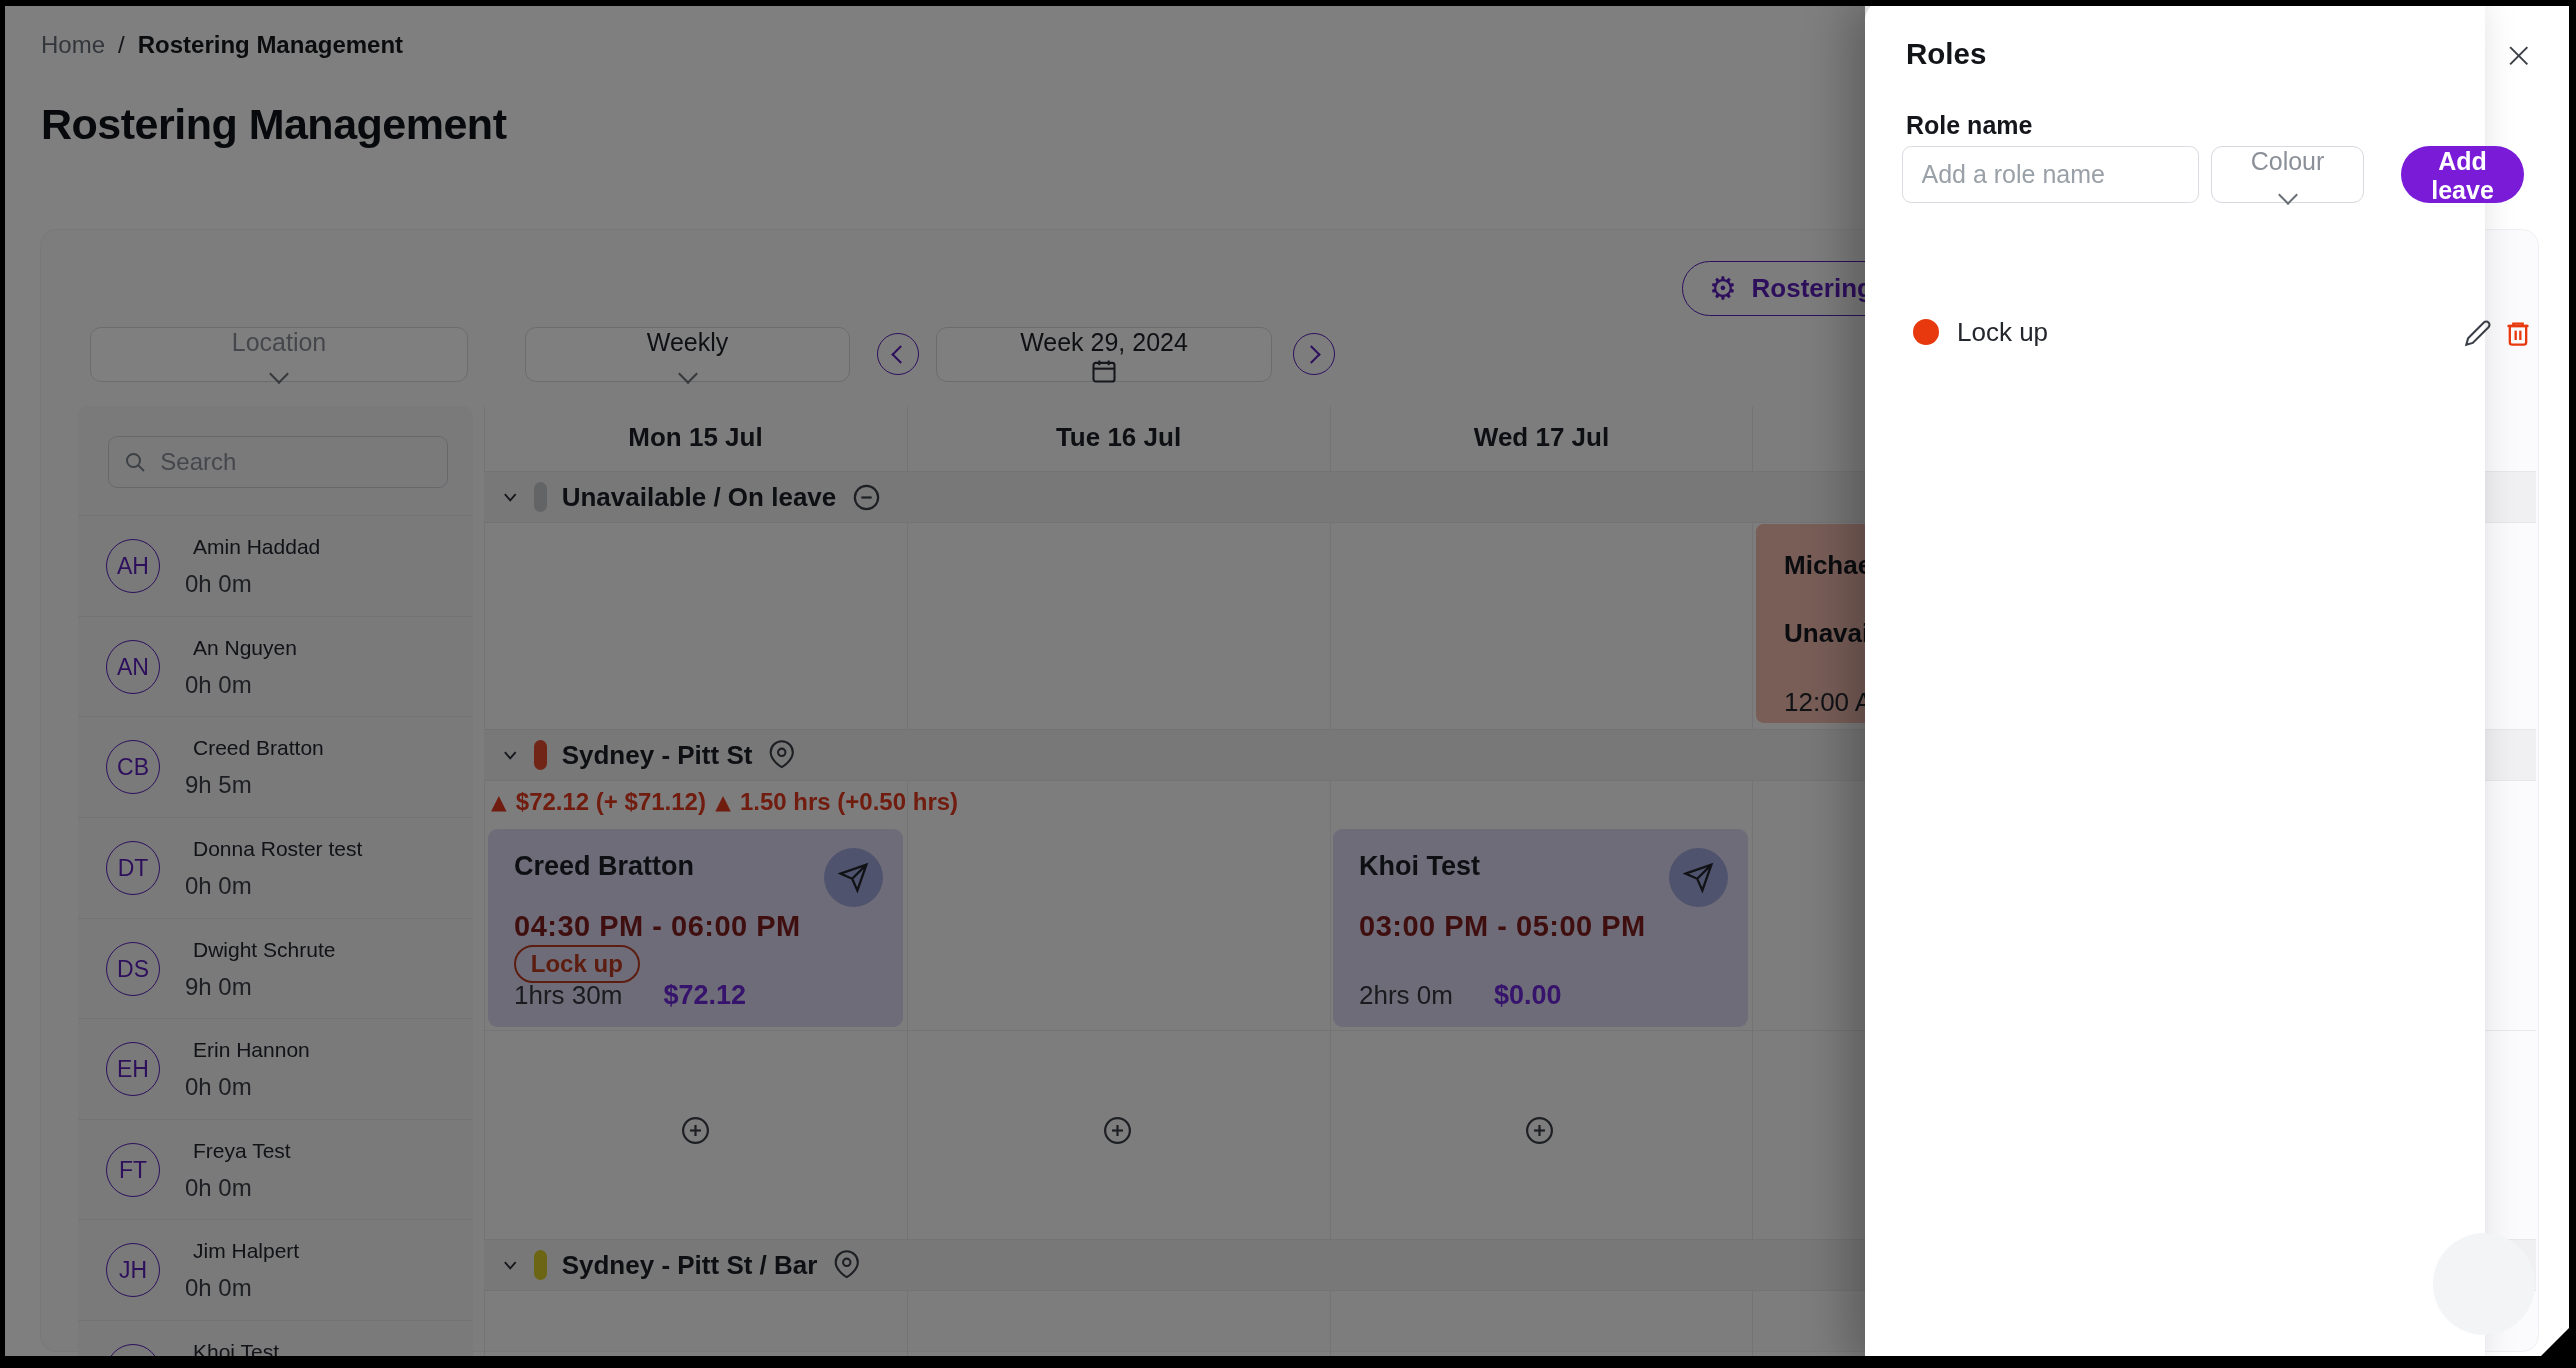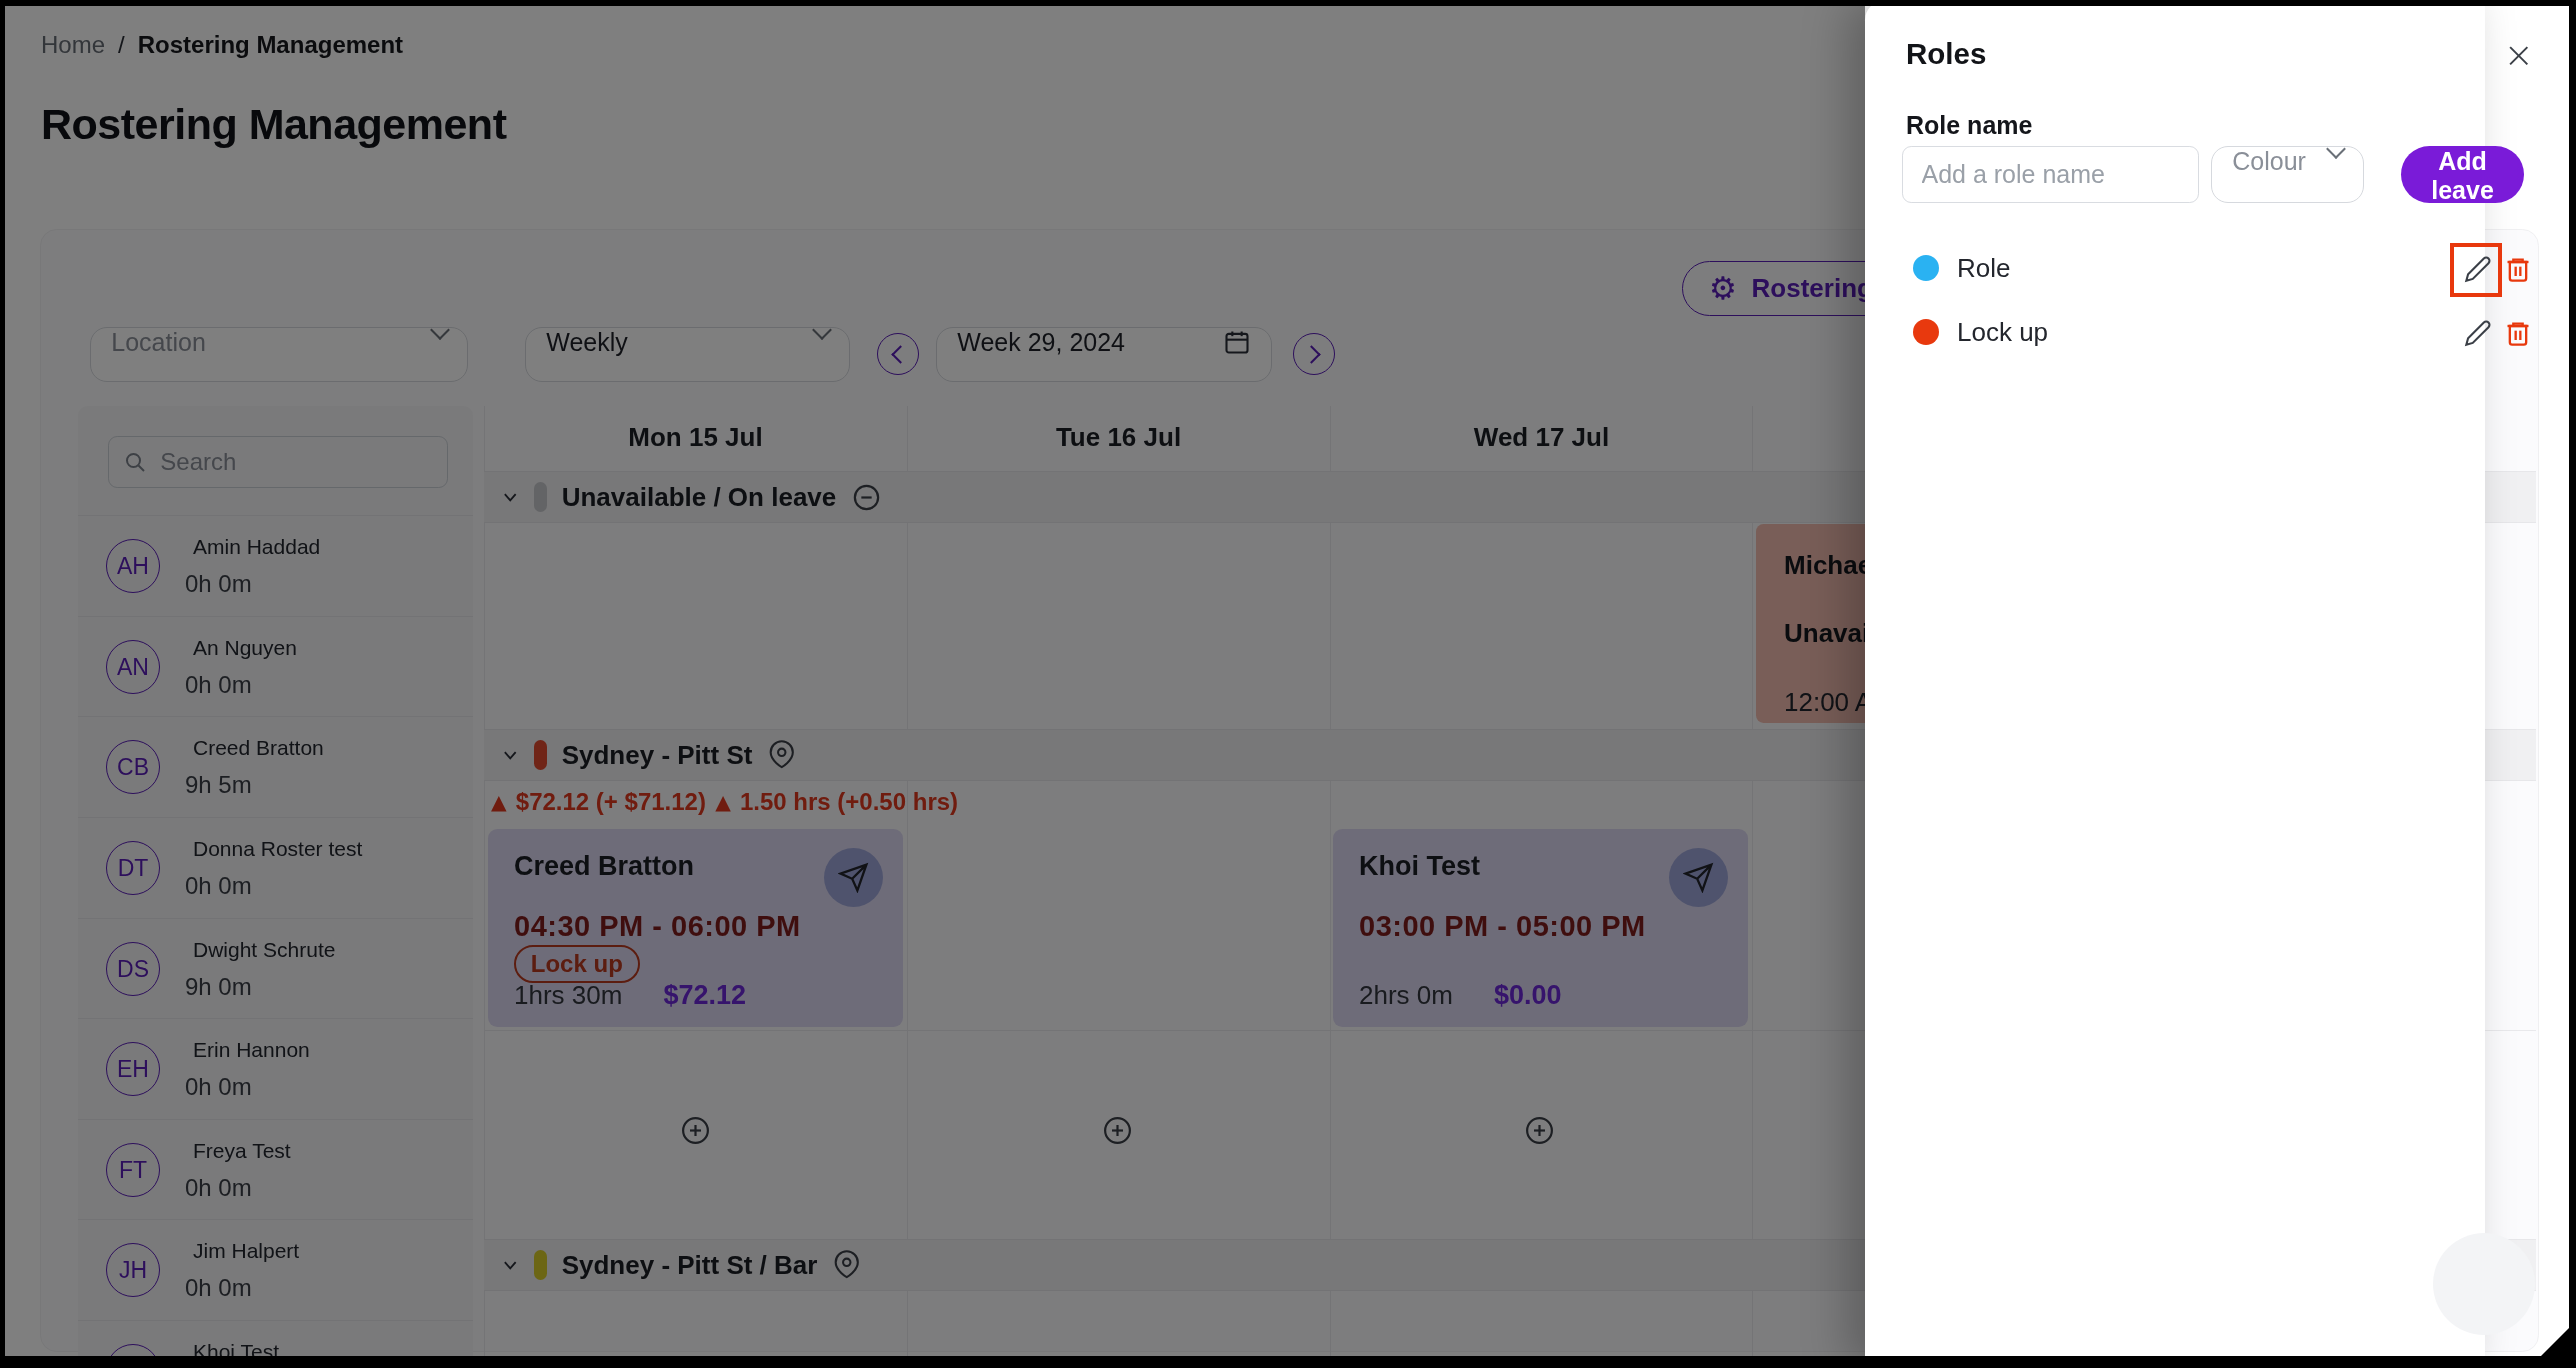--- a/index.html
+++ b/index.html
@@ -12,21 +12,21 @@
   .frame{position:absolute;background:#000;z-index:100;}
   
   .breadcrumb{left:41px;top:31px;font-size:24px;display:flex;gap:13px;align-items:center;z-index:1;}
   .bc-home{color:#666c75;}
   .bc-sep{color:#2a2e36;}
   .bc-cur{color:#16181d;font-weight:bold;}
   .page-title{left:41px;top:100px;font-size:43px;font-weight:bold;color:#111318;letter-spacing:-0.5px;z-index:1;}
   
   .container{left:40px;top:229px;width:2497px;height:1121px;background:#fbfbfd;border:0.9px solid #f0f0f2;border-radius:16.6px;}
   
-  .sel{background:#ffffff;border:1.4px solid #d6d9de;border-radius:17px;display:flex;padding:0 20.3px;font-size:25px;box-sizing:border-box;}
+  .sel{background:#ffffff;border:1.4px solid #d6d9de;border-radius:11px;display:flex;align-items:center;padding:0 20.3px;font-size:25px;box-sizing:border-box;flex-direction:column;}
   .sel .lbl{flex:1;}
   .placeholder{color:#8a8f98;}
   .value{color:#1e2128;}
   .chev{width:12px;height:12px;border-right:2.3px solid #6a7078;border-bottom:2.3px solid #6a7078;transform:rotate(45deg);margin-top:-5.5px;}
   .navcirc{width:42px;height:42px;border:1.8px solid #5a1eb8;border-radius:50%;box-sizing:border-box;display:flex;align-items:center;justify-content:center;background:transparent;}
   .navchev{width:11px;height:11px;border-right:2.3px solid #5a1eb8;border-bottom:2.3px solid #5a1eb8;}
   .navchev.left{transform:rotate(135deg);margin-left:4.6px;}
   .navchev.right{transform:rotate(-45deg);margin-right:4.6px;}
   .settings-btn{height:55px;border:1.8px solid #5a1eb8;border-radius:28px;display:flex;align-items:center;gap:14.8px;padding:0 26px;color:#5a1eb8;font-size:26px;font-weight:600;background:transparent;box-sizing:border-box;}
   .gear{font-size:31px;line-height:1;font-family:"DejaVu Sans",sans-serif;}
@@ -301,39 +301,20 @@
       </svg>
   </button>
   <div class="rn-label">Role name</div>
   <input class="rn-input" placeholder="Add a role name" style="">
   <div class="sel colour-sel">
     <span class="lbl placeholder">Colour</span>
     <span class="chev"></span>
   </div>
   <button class="add-btn">Add leave</button>
 
-  <div class="role-row" style="top:236px;">
-    <span class="role-dot" style="background: rgb(42, 178, 242);"></span>
-    <span class="role-name">Role</span>
-    <button class="icon-btn" style="left:599px;">
-      <svg width="28" height="28" viewBox="0 0 24 24" fill="none" stroke="#3a3f47" stroke-width="1.8">
-          <path d="M17 3a2.828 2.828 0 1 1 4 4L7.5 20.5 2 22l1.5-5.5L17 3z"></path>
-        </svg>
-    </button>
-    <button class="icon-btn" style="left:639px;">
-      <svg width="28" height="28" viewBox="0 0 24 24" fill="none" stroke="#e8380d" stroke-width="2">
-          <path d="M3 6h18"></path>
-          <path d="M8 6V4h8v2"></path>
-          <path d="M5 6h14v14a2 2 0 0 1-2 2H7a2 2 0 0 1-2-2V6z"></path>
-          <line x1="10" y1="10" x2="10" y2="18"></line>
-          <line x1="14" y1="10" x2="14" y2="18"></line>
-        </svg>
-    </button>
-    <span class="hl-box"></span>
-  </div>
 
   <div class="role-row" style="top:300px;">
     <span class="role-dot" style="background: rgb(232, 57, 14);"></span>
     <span class="role-name">Lock up</span>
     <button class="icon-btn" style="left:599px;">
       <svg width="28" height="28" viewBox="0 0 24 24" fill="none" stroke="#3a3f47" stroke-width="1.8">
           <path d="M17 3a2.828 2.828 0 1 1 4 4L7.5 20.5 2 22l1.5-5.5L17 3z"></path>
         </svg>
     </button>
     <button class="icon-btn" style="left:639px;">

